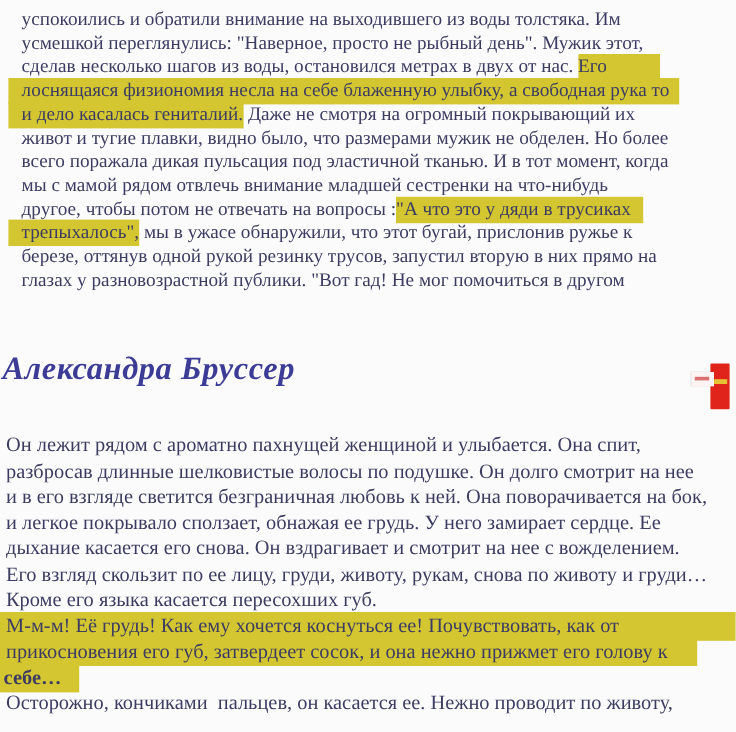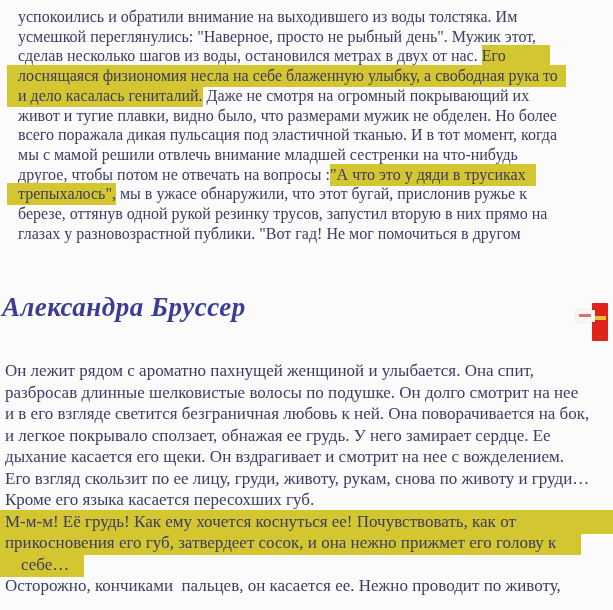--- a/index.html
+++ b/index.html
@@ -51,21 +51,21 @@
 <body>
 
 <div class="para para1" id="para1">
     <div class="line"><span>успокоились и обратили внимание на выходившего из воды толстяка. Им</span></div>
     <div class="line"><span>усмешкой переглянулись: "Наверное, просто не рыбный день". Мужик этот,</span></div>
     <div class="line"><span>сделав несколько шагов из воды, остановился метрах в двух от нас. </span><span class="hl" style="padding-right: 44px;">Его</span></div>
     <div class="line"><span class="hl" style="padding-left: 11px; margin-left: -11px; padding-right: 8px;">лоснящаяся физиономия несла на себе блаженную улыбку, а свободная рука то</span></div>
     <div class="line"><span class="hl" style="padding-left: 11px; margin-left: -11px;">и дело касалась гениталий.</span><span> Даже не смотря на огромный покрывающий их</span></div>
     <div class="line"><span>живот и тугие плавки, видно было, что размерами мужик не обделен. Но более</span></div>
     <div class="line"><span>всего поражала дикая пульсация под эластичной тканью. И в тот момент, когда</span></div>
-    <div class="line"><span>мы с мамой решили отвлечь внимание младшей сестренки на что-нибудь</span></div>
+    <div class="line"><span>мы с мамой рядом отвлечь внимание младшей сестренки на что-нибудь</span></div>
     <div class="line"><span>другое, чтобы потом не отвечать на вопросы :</span><span class="hl" style="padding-right: 10px;">"А что это у дяди в трусиках</span></div>
     <div class="line"><span class="hl" style="padding-left: 11px; margin-left: -11px;">трепыхалось",</span><span> мы в ужасе обнаружили, что этот бугай, прислонив ружье к</span></div>
     <div class="line"><span>березе, оттянув одной рукой резинку трусов, запустил вторую в них прямо на</span></div>
     <div class="line"><span>глазах у разновозрастной публики. "Вот гад! Не мог помочиться в другом</span></div>
   </div>
 
 <h2 class="heading">Александра Бруссер</h2>
 
 <div class="logo">
   <div class="logo-banner">
@@ -74,20 +74,20 @@
   <div class="logo-label">
     <div class="logo-label-mark"></div>
   </div>
 </div>
 
 <div class="para para2" id="para2">
     <div class="line"><span>Он лежит рядом с ароматно пахнущей женщиной и улыбается. Она спит,</span></div>
     <div class="line"><span>разбросав длинные шелковистые волосы по подушке. Он долго смотрит на нее</span></div>
     <div class="line"><span>и в его взгляде светится безграничная любовь к ней. Она поворачивается на бок,</span></div>
     <div class="line"><span>и легкое покрывало сползает, обнажая ее грудь. У него замирает сердце. Ее</span></div>
-    <div class="line"><span>дыхание касается его щеки. Он вздрагивает и смотрит на нее с вожделением.</span></div>
+    <div class="line"><span>дыхание касается его снова. Он вздрагивает и смотрит на нее с вожделением.</span></div>
     <div class="line"><span>Его взгляд скользит по ее лицу, груди, животу, рукам, снова по животу и груди…</span></div>
     <div class="line"><span>Кроме его языка касается пересохших губ.</span></div>
     <div class="line"><span class="hl" style="padding-left: 5px; margin-left: -5px; padding-right: 99px;">М-м-м! Её грудь! Как ему хочется коснуться ее! Почувствовать, как от</span></div>
     <div class="line"><span class="hl" style="padding-left: 5px; margin-left: -5px; padding-right: 25px;">прикосновения его губ, затвердеет сосок, и она нежно прижмет его голову к</span></div>
-    <div class="line"><span class="hl" style="padding-left: 21px; margin-left: -5px; padding-right: 15px;">себе…</span></div>
+    <div class="line"><span class="hl" style="padding-left: 3px; margin-left: -5px; padding-right: 15px; font-weight: bold;">себе…</span></div>
     <div class="line"><span>Осторожно, кончиками  пальцев, он касается ее. Нежно проводит по животу,</span></div>
   </div>
 
 </body></html>

